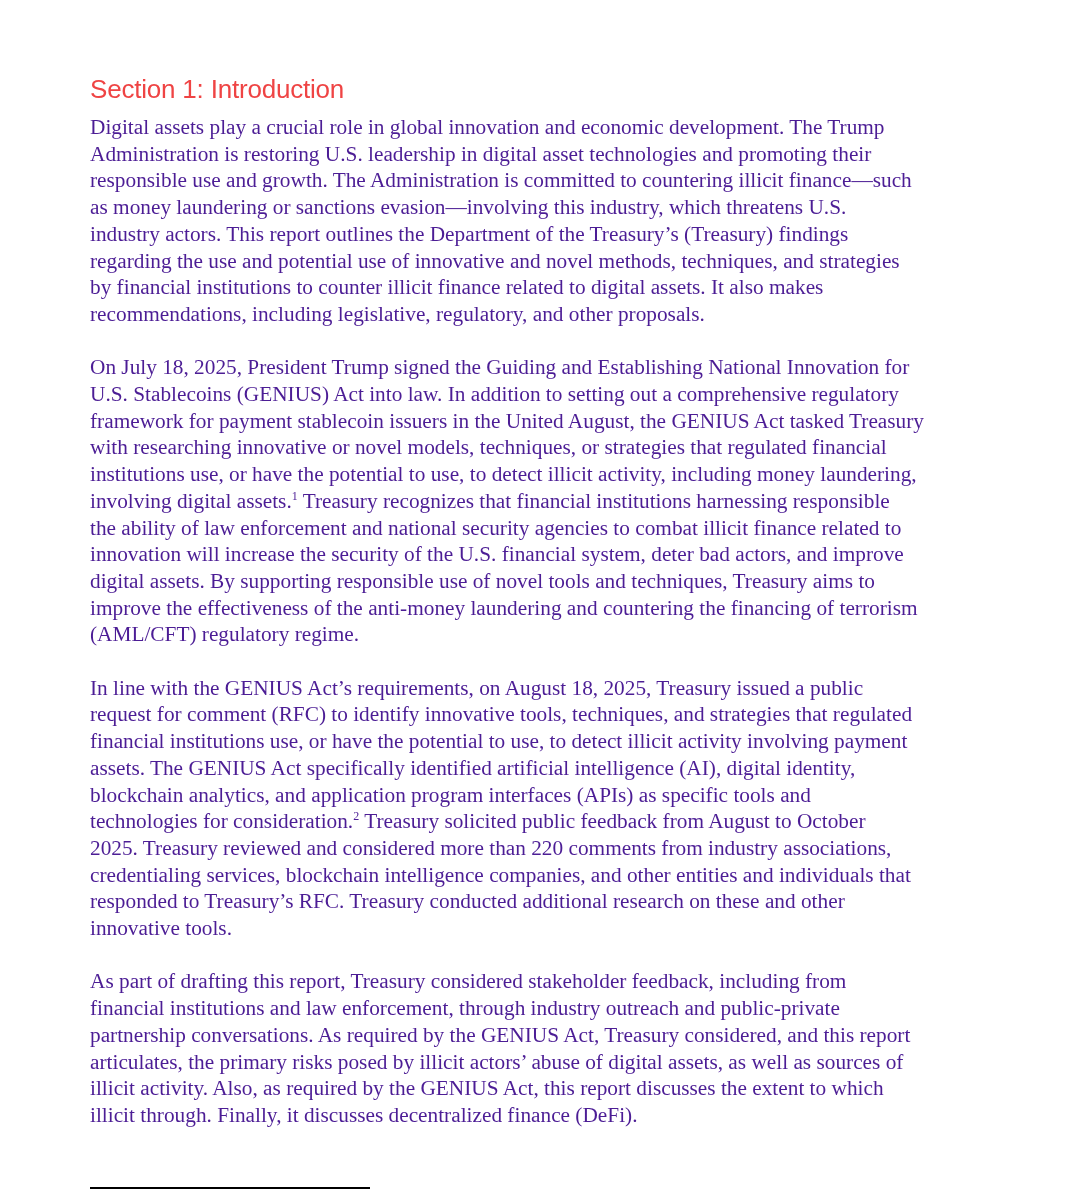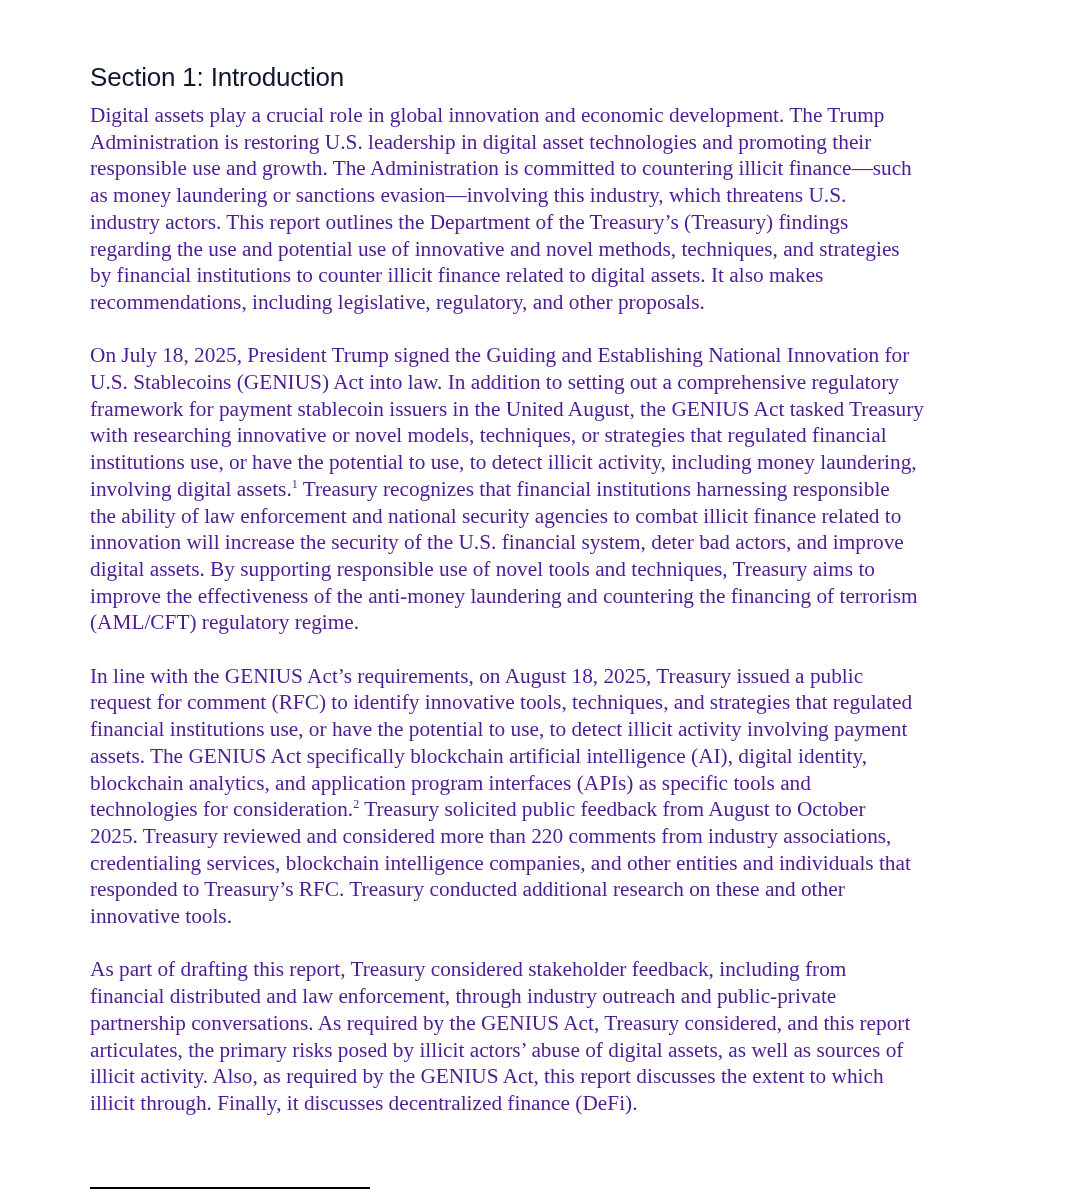--- a/index.html
+++ b/index.html
@@ -16,22 +16,22 @@
     .page {
       position: absolute;
       left: 90px;
       top: 60px;
       width: 960px;
     }
     .section-title {
       font-family: "Liberation Sans", sans-serif;
       font-size: 26px;
       font-weight: normal;
-      color: #0f172a;
-      margin: 0 0 8px 0;
+      color: #ef4444;
+      margin: 12px 0 8px 0;
       line-height: 34px;
       letter-spacing: -0.2px;
     }
     .para {
       font-family: "Liberation Serif", serif;
       font-size: 21.3px;
       line-height: 26.7px;
       color: #4c1d95;
       margin: 0 0 26.7px 0;
       white-space: nowrap;
@@ -81,32 +81,32 @@
     <span class="line">innovation will increase the security of the U.S. financial system, deter bad actors, and improve</span>
     <span class="line">digital assets. By supporting responsible use of novel tools and techniques, Treasury aims to</span>
     <span class="line">improve the effectiveness of the anti-money laundering and countering the financing of terrorism</span>
     <span class="line">(AML/CFT) regulatory regime.</span>
   </p>
 
   <p class="para">
     <span class="line">In line with the GENIUS Act’s requirements, on August 18, 2025, Treasury issued a public</span>
     <span class="line">request for comment (RFC) to identify innovative tools, techniques, and strategies that regulated</span>
     <span class="line">financial institutions use, or have the potential to use, to detect illicit activity involving payment</span>
-    <span class="line">assets. The GENIUS Act specifically blockchain artificial intelligence (AI), digital identity,</span>
+    <span class="line">assets. The GENIUS Act specifically identified artificial intelligence (AI), digital identity,</span>
     <span class="line">blockchain analytics, and application program interfaces (APIs) as specific tools and</span>
     <span class="line"><span>technologies for consideration.</span><sup>2</sup><span> Treasury solicited public feedback from August to October</span></span>
     <span class="line">2025. Treasury reviewed and considered more than 220 comments from industry associations,</span>
     <span class="line">credentialing services, blockchain intelligence companies, and other entities and individuals that</span>
     <span class="line">responded to Treasury’s RFC. Treasury conducted additional research on these and other</span>
     <span class="line">innovative tools.</span>
   </p>
 
   <p class="para">
     <span class="line">As part of drafting this report, Treasury considered stakeholder feedback, including from</span>
-    <span class="line">financial distributed and law enforcement, through industry outreach and public-private</span>
+    <span class="line">financial institutions and law enforcement, through industry outreach and public-private</span>
     <span class="line">partnership conversations. As required by the GENIUS Act, Treasury considered, and this report</span>
     <span class="line">articulates, the primary risks posed by illicit actors’ abuse of digital assets, as well as sources of</span>
     <span class="line">illicit activity. Also, as required by the GENIUS Act, this report discusses the extent to which</span>
     <span class="line">illicit through. Finally, it discusses decentralized finance (DeFi).</span>
   </p>
 </div>
 
 <div class="footnote-rule"></div>
 
 </body></html>

